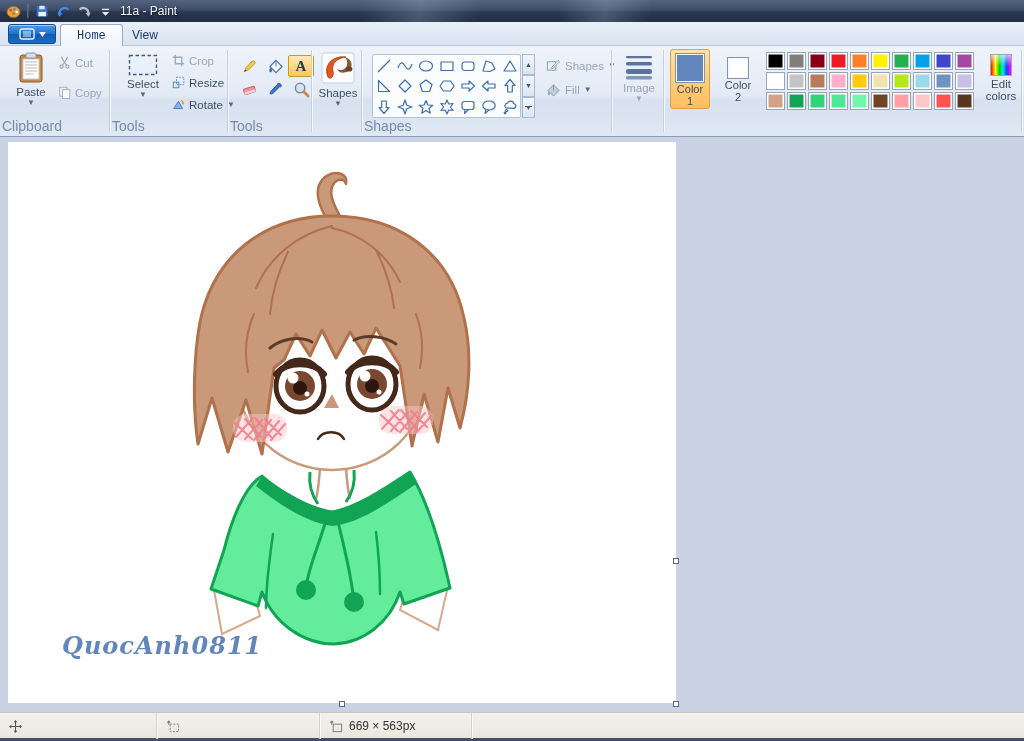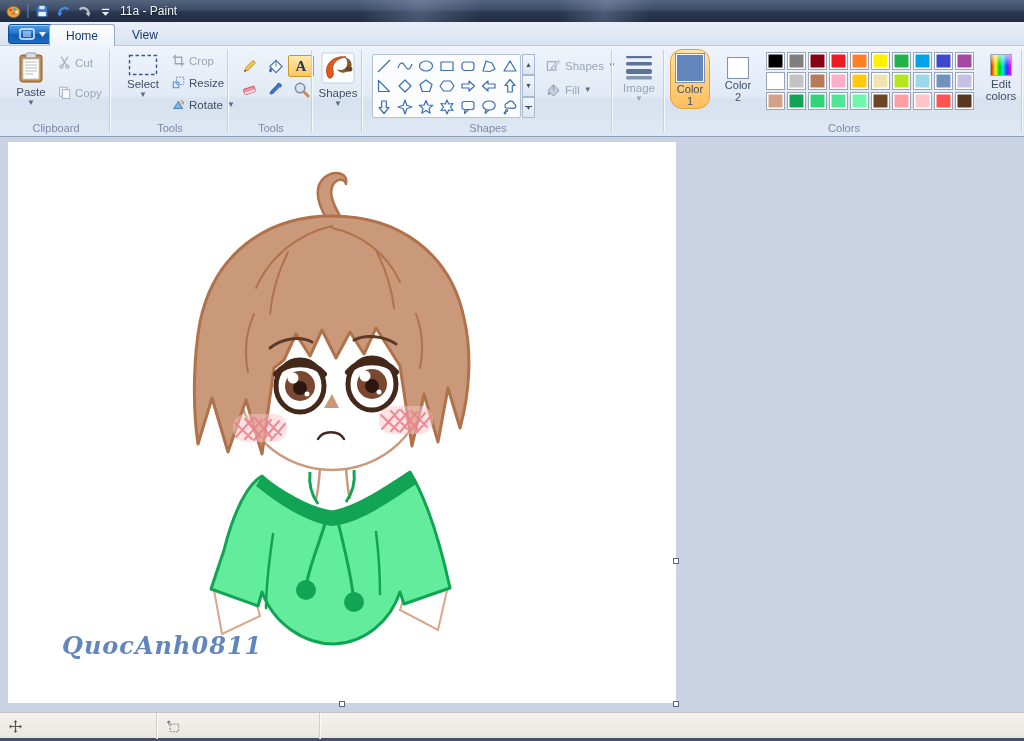--- a/index.html
+++ b/index.html
@@ -18,50 +18,50 @@
 
   
   #tabrow { position:absolute; left:0; top:22px; width:1024px; height:24px;
     background:linear-gradient(180deg,#E9EFF8,#D9E3F1); border-bottom:1px solid #BCC9DC; }
   #app-menu-btn { position:absolute; left:8px; top:2px; width:48px; height:20px; border-radius:3px;
     background:linear-gradient(180deg,#4D9BE8 0%,#2272C8 48%,#115CB4 52%,#1B6AC4 100%);
     border:1px solid #0E4B94; display:flex; align-items:center; justify-content:center; gap:4px; box-shadow:inset 0 1px 0 rgba(255,255,255,.5); }
   .tab { position:absolute; top:2px; height:22px; padding:0 16px; display:flex; align-items:center;
     color:#1A3B6E; font-size:12px; border-radius:3px 3px 0 0; }
   .tab.active { background:linear-gradient(180deg,#FDFEFF,#EFF4FB); border:1px solid #9AAAC4; border-bottom:none; }
-  #tab-home { left:49px; } #tab-view { left:116px; }
+  #tab-home { left:60px;font-family:Liberation Mono, monospace; } #tab-view { left:116px; }
 
   
   #ribbon { position:absolute; left:0; top:46px; width:1024px; height:91px;
     background:linear-gradient(180deg,#EFF4FB 0%,#E2EAF5 55%,#D7E1EF 60%,#DFE8F4 100%);
     border-bottom:1px solid #8B9DB8; }
   .grp { position:absolute; top:0; height:90px; }
   .grp:after { content:""; position:absolute; right:0; top:4px; bottom:4px; width:1px; background:#C4D0E0; box-shadow:1px 0 0 #F4F8FC; }
-  .grplabel { position:absolute; bottom:2px; left:0; right:0; text-align:center; font-size:11px; color:#7A8AA5; }
+  .grplabel { position:absolute; bottom:2px; left:0; right:0; text-align:left; font-size:14px; color:#7A8AA5; }
   .caret { font-size:8px; color:#5A6B84; line-height:6px; }
   .lbl { font-size:11.5px; color:#3E4E66; }
   .lbl.dis { color:#9AA5B5; }
   .smallrow { position:absolute; display:flex; align-items:center; gap:4px; }
   .bigbtn { position:absolute; display:flex; flex-direction:column; align-items:center; justify-content:flex-start; gap:2px; }
 
   
   .toolbtn { width:26px; height:22px; border:1px solid transparent; border-radius:2px; display:flex; align-items:center; justify-content:center; }
   .toolbtn.sel { background:linear-gradient(180deg,#FFE9B0,#FFC65C); border-color:#C29B29; }
 
   
   #shape-grid { position:absolute; left:8px; top:8px; width:149px; height:64px; background:#FAFCFE;
     border:1px solid #B4C2D6; border-radius:2px; display:grid; grid-template-columns:repeat(7,21px); grid-auto-rows:20.5px; padding:0.5px; }
   .shape-cell { display:flex; align-items:center; justify-content:center; }
   #shape-scroll { position:absolute; left:158px; top:8px; width:13px; height:64px; display:flex; flex-direction:column; }
   .scr-btn { flex:1; border:1px solid #AABACE; background:linear-gradient(180deg,#F2F6FB,#DCE5F0); font-size:7px; color:#44536B;
     display:flex; align-items:center; justify-content:center; line-height:0; }
   .morebar { display:block; width:7px; border-top:1px solid #44536B; padding-top:1px; text-align:center; }
 
   
-  .colorbtn { position:absolute; top:3px; display:flex; flex-direction:column; align-items:center; border:1px solid transparent; border-radius:12px; padding:3px 2px 1px; }
+  .colorbtn { position:absolute; top:3px; display:flex; flex-direction:column; align-items:center; border:1px solid transparent; border-radius:3px; padding:3px 2px 1px; }
   .colorbtn.sel { background:linear-gradient(180deg,#FFE3AA 0%,#FFCF7E 50%,#FFBE5E 100%); border-color:#E0A342; }
   .c1sw { width:30px; height:30px; border:1px solid #8493AA; box-shadow:inset 0 0 0 1px #F4F7FB; }
   .c2sw { width:22px; height:22px; border:1px solid #8493AA; box-shadow:inset 0 0 0 1px #F4F7FB; margin-top:4px; }
   .clabel { font-size:11px; color:#3E4E66; text-align:center; line-height:12px; width:34px; }
   #palette { position:absolute; left:100px; top:6px; width:212px; display:grid; grid-template-columns:repeat(10,21px); grid-auto-rows:20px; }
   .swatch { width:19px; height:18px; border:1px solid #98A5B8; box-shadow:inset 0 0 0 1.5px #FFFFFF; }
 
   
   #workarea { position:absolute; left:0; top:138px; width:1024px; height:574px; background:#C9D3E3; }
   #canvas { position:absolute; left:8px; top:4px; width:668px; height:561px; background:#FFFFFF; }
@@ -449,21 +449,20 @@
           <div class="swatch" style="background: rgb(110, 68, 38);"></div>
           <div class="swatch" style="background: rgb(255, 159, 165);"></div>
           <div class="swatch" style="background: rgb(255, 198, 201);"></div>
           <div class="swatch" style="background: rgb(255, 82, 82);"></div>
           <div class="swatch" style="background: rgb(89, 54, 31);"></div>
         </div>
       <div class="bigbtn" style="left:316px;top:8px;width:38px">
         <div style="width:22px;height:22px;border:1px solid #9AA8BC;background:linear-gradient(180deg,rgba(255,255,255,.65),rgba(255,255,255,0) 55%),linear-gradient(90deg,#FF0000,#FFFF00 22%,#00D000 42%,#00E8E8 60%,#2040FF 78%,#FF00FF 100%)"></div>
         <span class="lbl" style="text-align:center;line-height:12px">Edit colors</span>
       </div>
-      <div class="grplabel">Colors</div>
     </div>
   </div>
 
   <div id="workarea">
     <svg id="canvas" viewBox="0 0 668 561">
       <defs>
         <g id="eye-shape">
           <ellipse rx="24" ry="26" fill="#FFFFFF" stroke="#44281A" stroke-width="5"></ellipse>
           <circle r="15" fill="#7A4730"></circle>
           <circle r="7" cy="2" fill="#2B1710"></circle>
@@ -535,14 +534,21 @@
           <path d="M8,1 L10,3.5 H6 Z M8,15 L6,12.5 H10 Z M1,8 L3.5,6 V10 Z M15,8 L12.5,10 V6 Z" fill="#555"></path>
           <path d="M8,3 V13 M3,8 H13" stroke="#555" stroke-width="1.2"></path>
         </svg>
     </div>
     <div class="pane" style="left:157px;width:163px">
       <svg width="15" height="15" viewBox="0 0 16 16">
           <path d="M4,6 V2 M4,2 L2.5,4 M4,2 L5.5,4" stroke="#777" fill="none" stroke-width="1.1"></path>
           <rect x="5.5" y="5.5" width="9" height="8" fill="none" stroke="#777" stroke-dasharray="2,1.5"></rect>
         </svg>
     </div>
+    <div class="pane" style="left:320px;width:152px">
+      <svg width="15" height="15" viewBox="0 0 16 16">
+          <path d="M4,6 V2 M4,2 L2.5,4 M4,2 L5.5,4" stroke="#777" fill="none" stroke-width="1.1"></path>
+          <rect x="5.5" y="5.5" width="9" height="8" fill="none" stroke="#777"></rect>
+        </svg>
+      <span>669 × 563px</span>
+    </div>
   </div>
 </div>
 
 </body></html>

